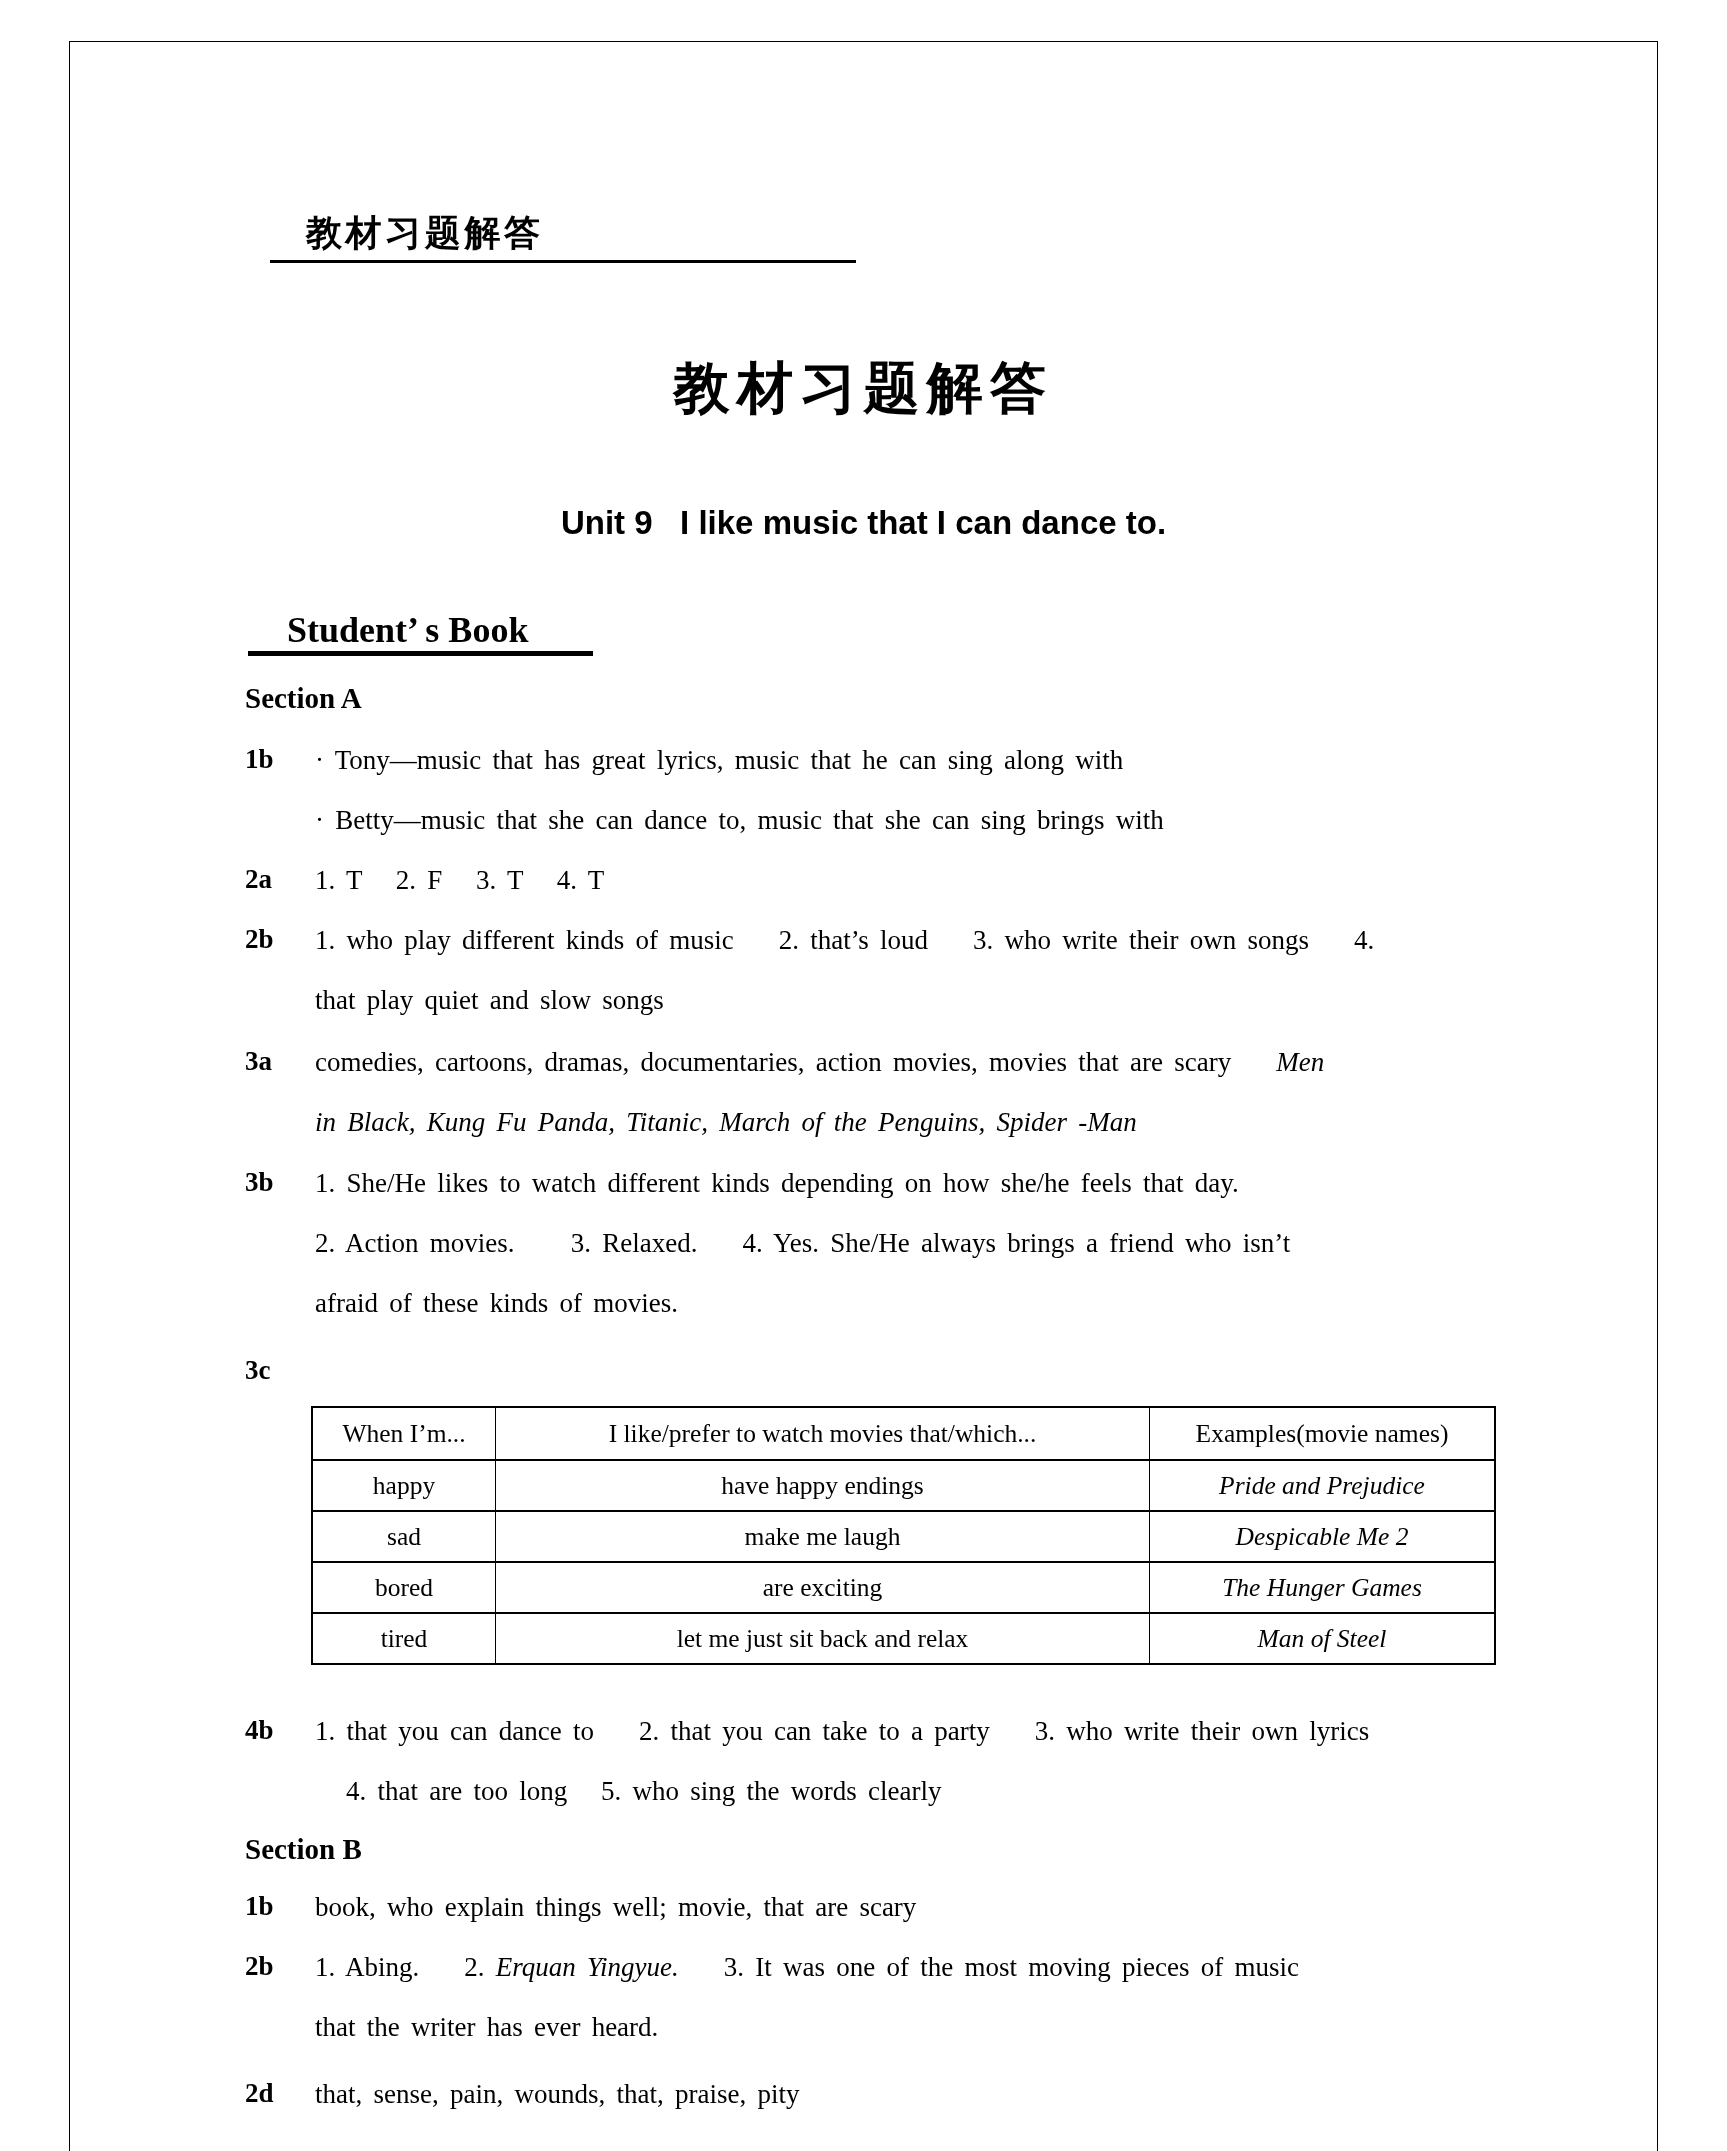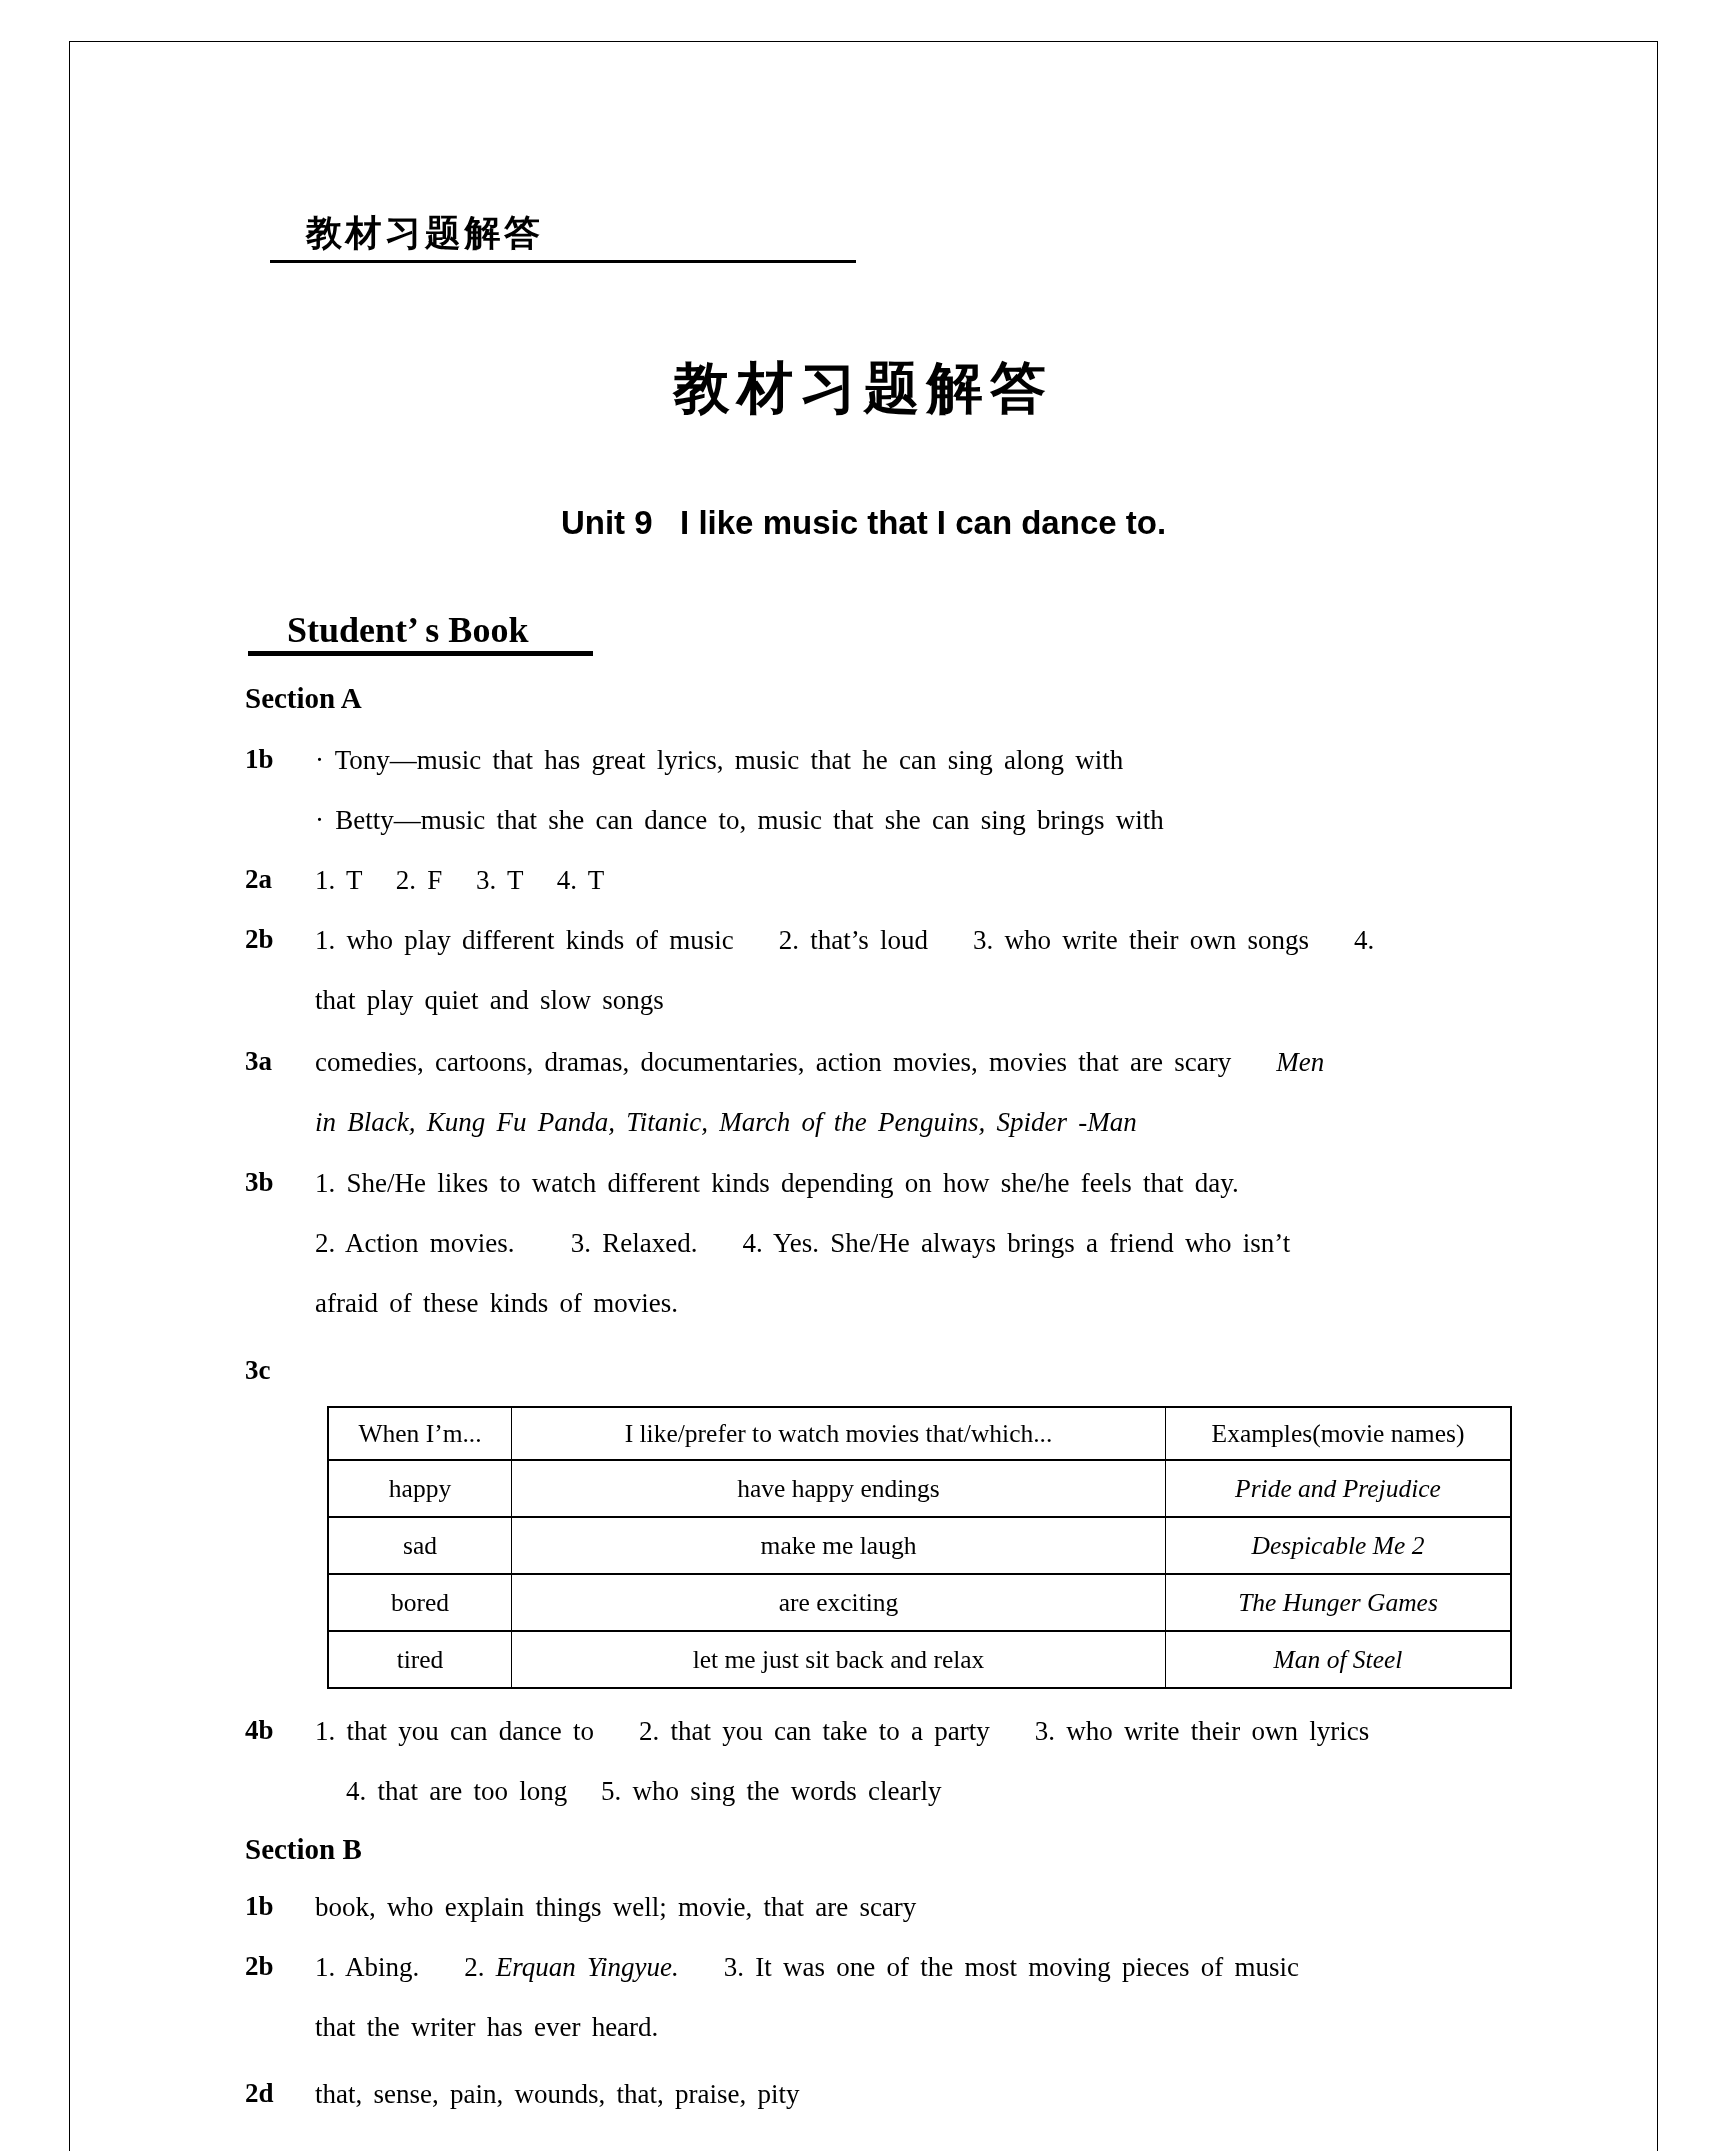--- a/index.html
+++ b/index.html
@@ -19,28 +19,28 @@
        font-weight:700;font-size:33px;white-space:pre;}
   .book-heading{left:287px;top:609px;font-size:36px;font-weight:700;white-space:pre;}
   .book-underline{left:248px;top:651px;width:345px;height:4.5px;background:#000;}
   .sec-head{left:245px;font-size:29px;font-weight:700;white-space:nowrap;}
   .ans-label{left:245px;font-size:27px;font-weight:700;white-space:nowrap;}
   .body-line{left:315px;width:1236px;font-size:27px;line-height:33px;
        white-space:pre-wrap;word-spacing:4.5px;}
   .body-line .it{font-style:italic;}
   .indent2{left:346px;}
   .ans-table{left:311px;top:1406px;border-collapse:collapse;table-layout:fixed;
-       font-size:25.5px;margin-left:16px;}
+       font-size:25.5px;}
   .ans-table td{border:1.8px solid #000;border-top-width:2.7px;border-bottom-width:2.7px;
        text-align:center;vertical-align:middle;padding:0 5.5px;overflow:hidden;}
   .ans-table{border:2.7px solid #000;}
   .ans-table .c1{width:171px;}
   .ans-table .c2{width:642px;}
   .ans-table .c3{width:333px;}
-  .ans-table tr{height:57px;}
+  .ans-table tr{height:51px;}
   .ans-table tr.hdr{height:53px;}
   .ans-table td.movie{font-style:italic;}
 </style>
 </head>
 <body>
 
 <div class="abs page-border"></div>
 
 <div class="abs running-header">教材习题解答</div>
 <div class="abs header-rule"></div>

